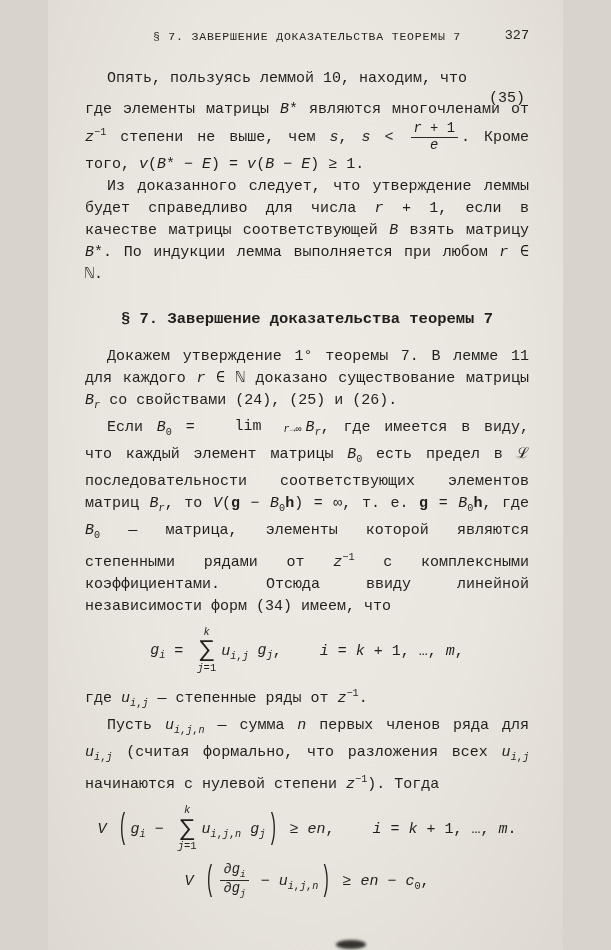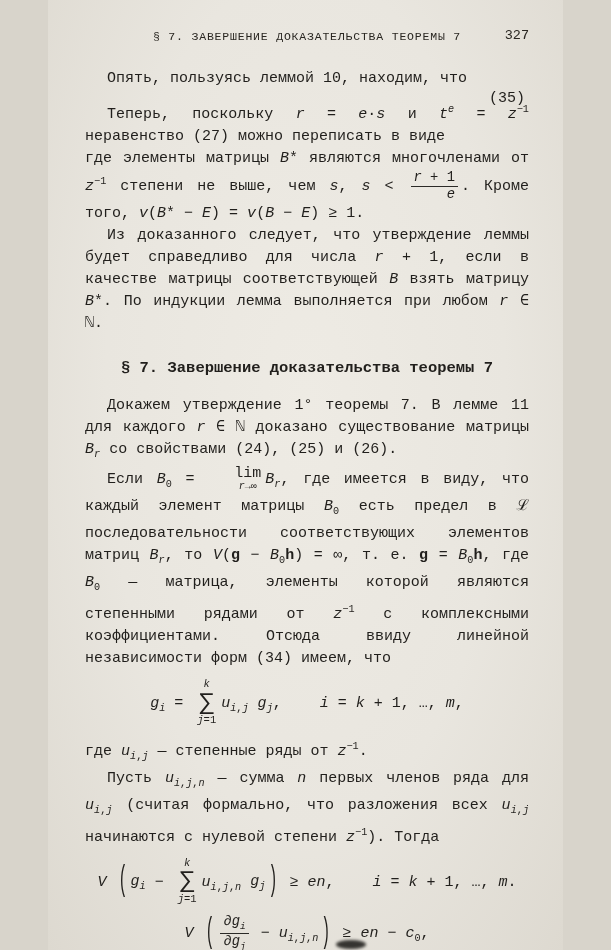--- a/index.html
+++ b/index.html
@@ -18,28 +18,28 @@
   .rh-page{position:absolute;right:0;top:-1px;font-size:13.5px;letter-spacing:0;text-align:center;}
   .para{margin:0;text-align:justify;hyphens:none;}
   .indent{text-indent:22px;}
   .formula{position:relative;text-align:center;margin:9px 0;}
   .math{display:inline-block;}
   .eqtag{position:absolute;right:4px;top:50%;transform:translateY(-50%);}
   .section-heading{text-align:center;font-weight:bold;font-size:15.5px;margin:22px 0 16px;line-height:22px;}
   sub{font-size:68%;}
   sup{font-size:68%;}
   .sp{display:inline-block;width:38px;}
-  .frac{display:inline-block;vertical-align:middle;text-align:right;line-height:1.15;font-size:0.92em;margin:0 3px;}
+  .frac{display:inline-block;vertical-align:middle;text-align:center;line-height:1.15;font-size:0.92em;margin:0 3px;}
   .frac .n{display:block;padding:0 3px;}
   .frac .d{display:block;border-top:1px solid #2b2a27;padding:0 3px;}
   .sum{display:inline-flex;flex-direction:column;align-items:center;vertical-align:middle;line-height:1;margin:0 5px;}
   .sum .top{font-size:10.5px;line-height:1.1;}
   .sum .sym{font-size:24px;line-height:1.02;}
   .sum .bot{font-size:10.5px;line-height:1.1;}
-  .lim{display:inline-flex;flex-direction:column;align-items:center;vertical-align:middle;line-height:1;margin:0 4px;}
+  .lim{display:inline-flex;flex-direction:row;align-items:flex-end;vertical-align:middle;line-height:1;margin:0 4px;}
   .lim .w{line-height:1.05;}
   .lim .s{font-size:10px;line-height:1.1;}
   .bigp{display:inline-block;transform:scaleY(2.3);font-size:15px;vertical-align:-1px;margin:0 3px;font-weight:400;}
   .smudge{position:absolute;bottom:1px;left:288px;width:30px;height:9px;background:#23221f;border-radius:50%;filter:blur(1.5px);opacity:0.9;}
 </style>
 </head>
 <body>
 
 <div class="page">
 
@@ -48,21 +48,20 @@
     <span class="rh-page">327</span>
   </div>
 
   <p class="para indent">Опять, пользуясь леммой 10, находим, что</p>
 
   <div class="formula">
     <span class="eqtag">(35)</span>
   </div>
 
 
-  <p class="para indent">Теперь, поскольку <i>r</i> = <i>e</i>·<i>s</i> и <i>t<sup>e</sup></i> = <i>z</i><sup>−1</sup> неравенство (27) можно переписать в виде</p>
 
 
   <p class="para">где элементы матрицы <i>B</i>* являются многочленами от <i>z</i><sup>−1</sup> степени не выше, чем <i>s</i>, <i>s</i> &lt; <span class="frac"><span class="n"><i>r</i> + 1</span><span class="d"><i>e</i></span></span>. Кроме того, <i>v</i>(<i>B</i>* − <i>E</i>) = <i>v</i>(<i>B</i> − <i>E</i>) ≥ 1.</p>
 
   <p class="para indent">Из доказанного следует, что утверждение леммы будет справедливо для числа <i>r</i> + 1, если в качестве матрицы соответствующей <i>B</i> взять матрицу <i>B</i>*. По индукции лемма выполняется при любом <i>r</i> ∈ ℕ.</p>
 
   <h2 class="section-heading">§ 7. Завершение доказательства теоремы 7</h2>
 
   <p class="para indent">Докажем утверждение 1° теоремы 7. В лемме 11 для каждого <i>r</i> ∈ ℕ доказано существование матрицы <i>B<sub>r</sub></i> со свойствами (24), (25) и (26).</p>
 

